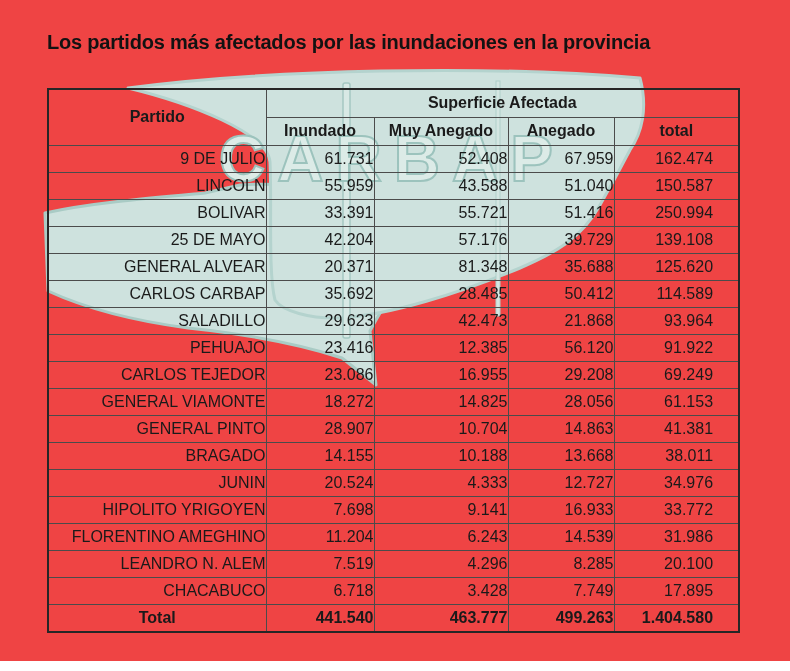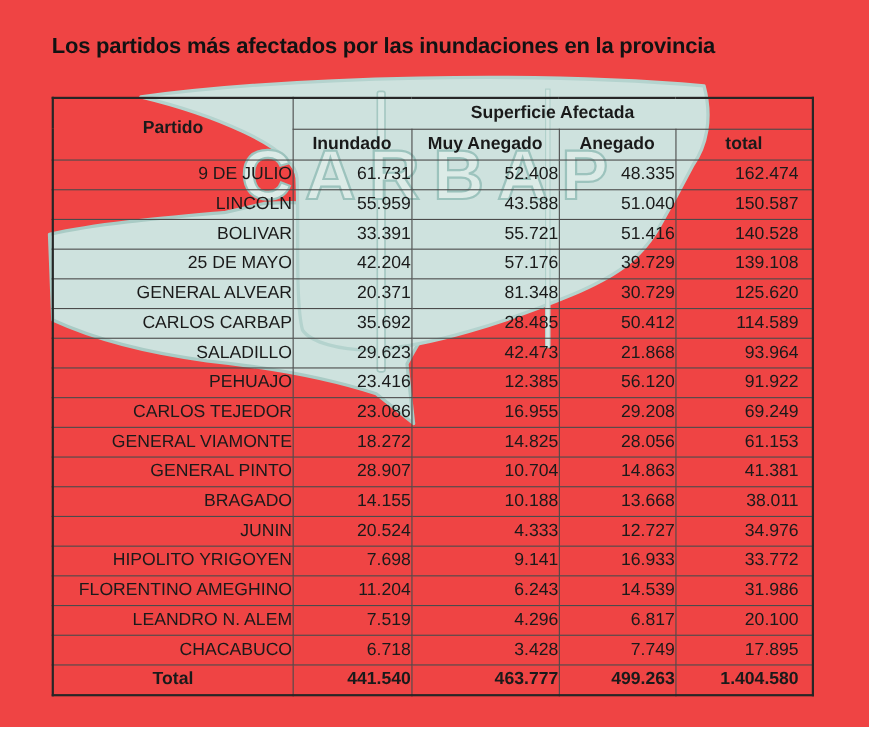--- a/index.html
+++ b/index.html
@@ -53,21 +53,21 @@
     overflow: hidden;
     white-space: nowrap;
   }
   table.flood { border: 2px solid #262626; }
   thead tr { height: 28px; }
   tbody tr { height: 27px; }
   tfoot tr { height: 28px; }
   thead th { font-weight: bold; text-align: center; }
   td.name { text-align: right; padding-left: 6px; }
   td.num  { text-align: right; padding-right: 11px; }
-  td.num.last { padding-right: 12px; }
+  td.num.last { padding-right: 25px; }
   tfoot td { font-weight: bold; }
   tfoot td.total-label { text-align: center; }
 </style>
 </head>
 <body>
 
 <div class="page">
 
   <h1 class="title">Los partidos más afectados por las inundaciones en la provincia</h1>
 
@@ -121,49 +121,49 @@
         <th>Muy Anegado</th>
         <th>Anegado</th>
         <th>total</th>
       </tr>
     </thead>
     <tbody>
         <tr>
           <td class="name">9 DE JULIO</td>
           <td class="num">61.731</td>
           <td class="num">52.408</td>
-          <td class="num">48.335</td>
+          <td class="num">67.959</td>
           <td class="num last">162.474</td>
         </tr>
         <tr>
           <td class="name">LINCOLN</td>
           <td class="num">55.959</td>
           <td class="num">43.588</td>
           <td class="num">51.040</td>
           <td class="num last">150.587</td>
         </tr>
         <tr>
           <td class="name">BOLIVAR</td>
           <td class="num">33.391</td>
           <td class="num">55.721</td>
           <td class="num">51.416</td>
-          <td class="num last">140.528</td>
+          <td class="num last">250.994</td>
         </tr>
         <tr>
           <td class="name">25 DE MAYO</td>
           <td class="num">42.204</td>
           <td class="num">57.176</td>
           <td class="num">39.729</td>
           <td class="num last">139.108</td>
         </tr>
         <tr>
           <td class="name">GENERAL ALVEAR</td>
           <td class="num">20.371</td>
           <td class="num">81.348</td>
-          <td class="num">30.729</td>
+          <td class="num">35.688</td>
           <td class="num last">125.620</td>
         </tr>
         <tr>
           <td class="name">CARLOS CARBAP</td>
           <td class="num">35.692</td>
           <td class="num">28.485</td>
           <td class="num">50.412</td>
           <td class="num last">114.589</td>
         </tr>
         <tr>
@@ -226,21 +226,21 @@
           <td class="name">FLORENTINO AMEGHINO</td>
           <td class="num">11.204</td>
           <td class="num">6.243</td>
           <td class="num">14.539</td>
           <td class="num last">31.986</td>
         </tr>
         <tr>
           <td class="name">LEANDRO N. ALEM</td>
           <td class="num">7.519</td>
           <td class="num">4.296</td>
-          <td class="num">6.817</td>
+          <td class="num">8.285</td>
           <td class="num last">20.100</td>
         </tr>
         <tr>
           <td class="name">CHACABUCO</td>
           <td class="num">6.718</td>
           <td class="num">3.428</td>
           <td class="num">7.749</td>
           <td class="num last">17.895</td>
         </tr>
       </tbody>

